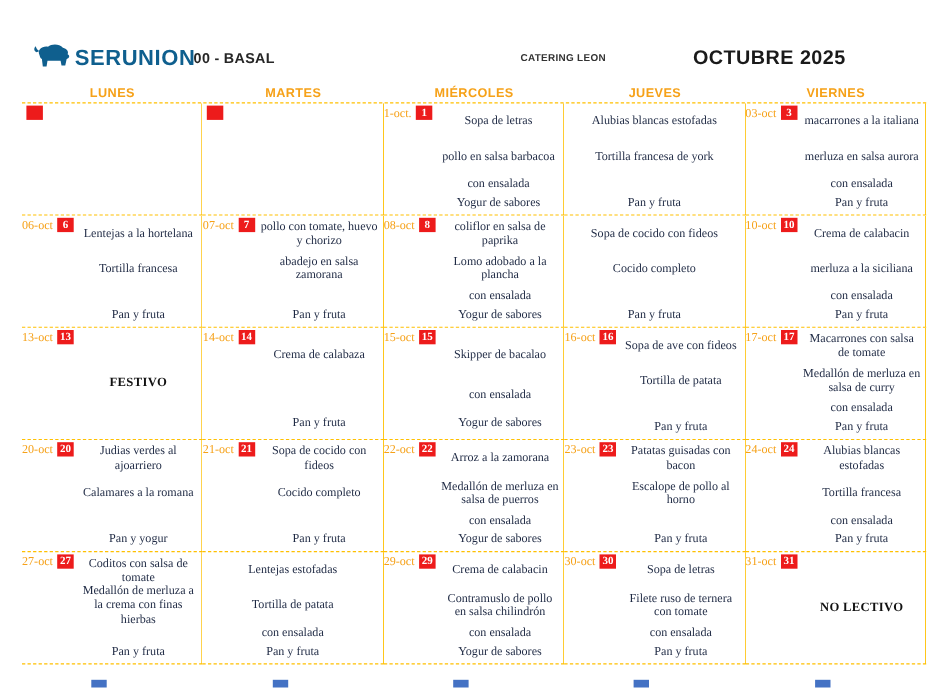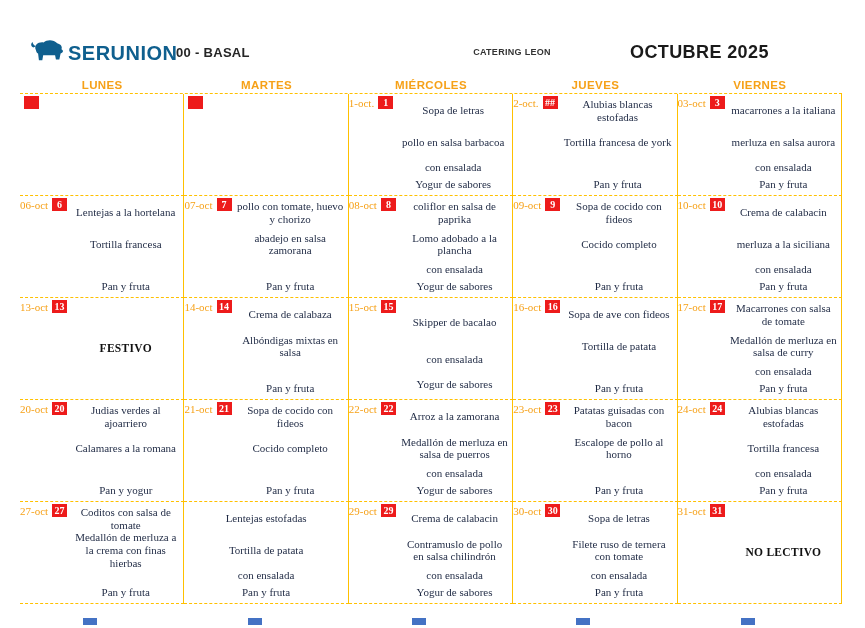--- a/index.html
+++ b/index.html
@@ -120,24 +120,20 @@
     </div>
     <div class="cell-lines">
           <div class="line l1">Sopa de letras</div>
           <div class="line l2">pollo en salsa barbacoa</div>
           <div class="line l3">con ensalada</div>
           <div class="line l4">Yogur de sabores</div>
         </div>
   </div>
 
   <div class="cell">
-    <div class="cell-head">
-      <span class="cell-date">2-oct.</span>
-      <span class="badge">##</span>
-    </div>
     <div class="cell-lines">
           <div class="line l1">Alubias blancas estofadas</div>
           <div class="line l2">Tortilla francesa de york</div>
           <div class="line l3"></div>
           <div class="line l4">Pan y fruta</div>
         </div>
   </div>
 
   <div class="cell">
     <div class="cell-head">
@@ -185,24 +181,20 @@
     </div>
     <div class="cell-lines">
           <div class="line l1">coliflor en salsa de paprika</div>
           <div class="line l2">Lomo adobado a la plancha</div>
           <div class="line l3">con ensalada</div>
           <div class="line l4">Yogur de sabores</div>
         </div>
   </div>
 
   <div class="cell">
-    <div class="cell-head">
-      <span class="cell-date">09-oct</span>
-      <span class="badge">9</span>
-    </div>
     <div class="cell-lines">
           <div class="line l1">Sopa de cocido con fideos</div>
           <div class="line l2">Cocido completo</div>
           <div class="line l3"></div>
           <div class="line l4">Pan y fruta</div>
         </div>
   </div>
 
   <div class="cell">
     <div class="cell-head">
@@ -227,21 +219,20 @@
         </div>
   </div>
 
   <div class="cell">
     <div class="cell-head">
       <span class="cell-date">14-oct</span>
       <span class="badge">14</span>
     </div>
     <div class="cell-lines">
           <div class="line l1">Crema de calabaza</div>
-          <div class="line l2">Albóndigas mixtas en salsa</div>
           <div class="line l3"></div>
           <div class="line l4">Pan y fruta</div>
         </div>
   </div>
 
   <div class="cell">
     <div class="cell-head">
       <span class="cell-date">15-oct</span>
       <span class="badge">15</span>
     </div>

